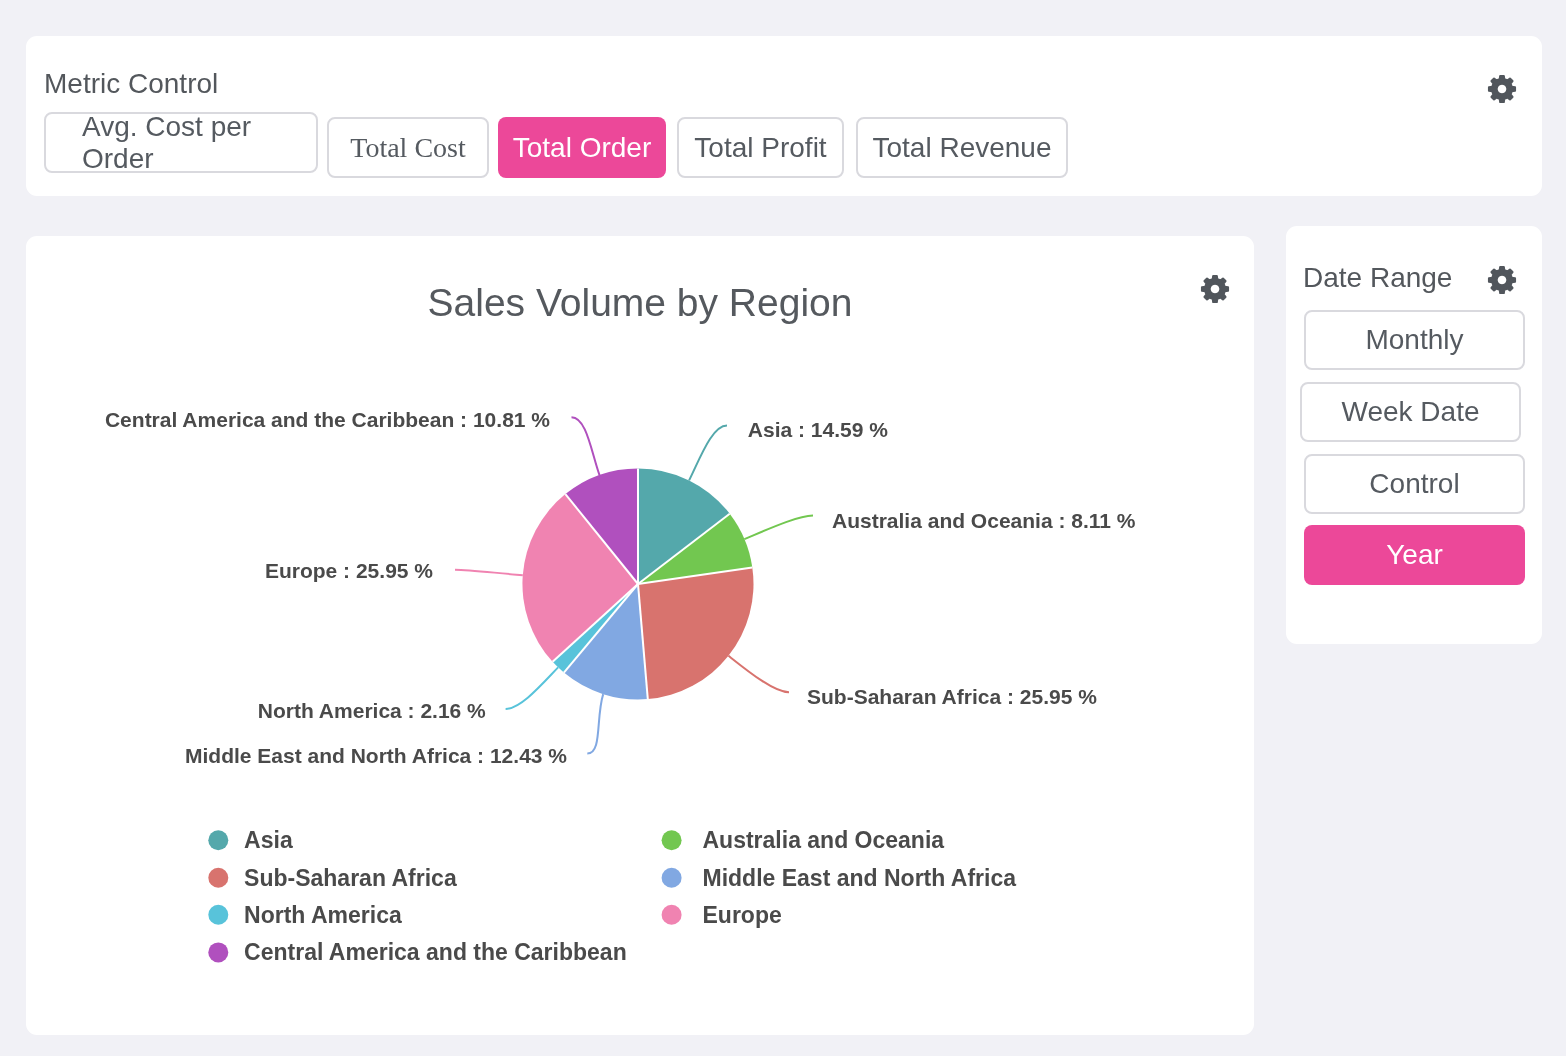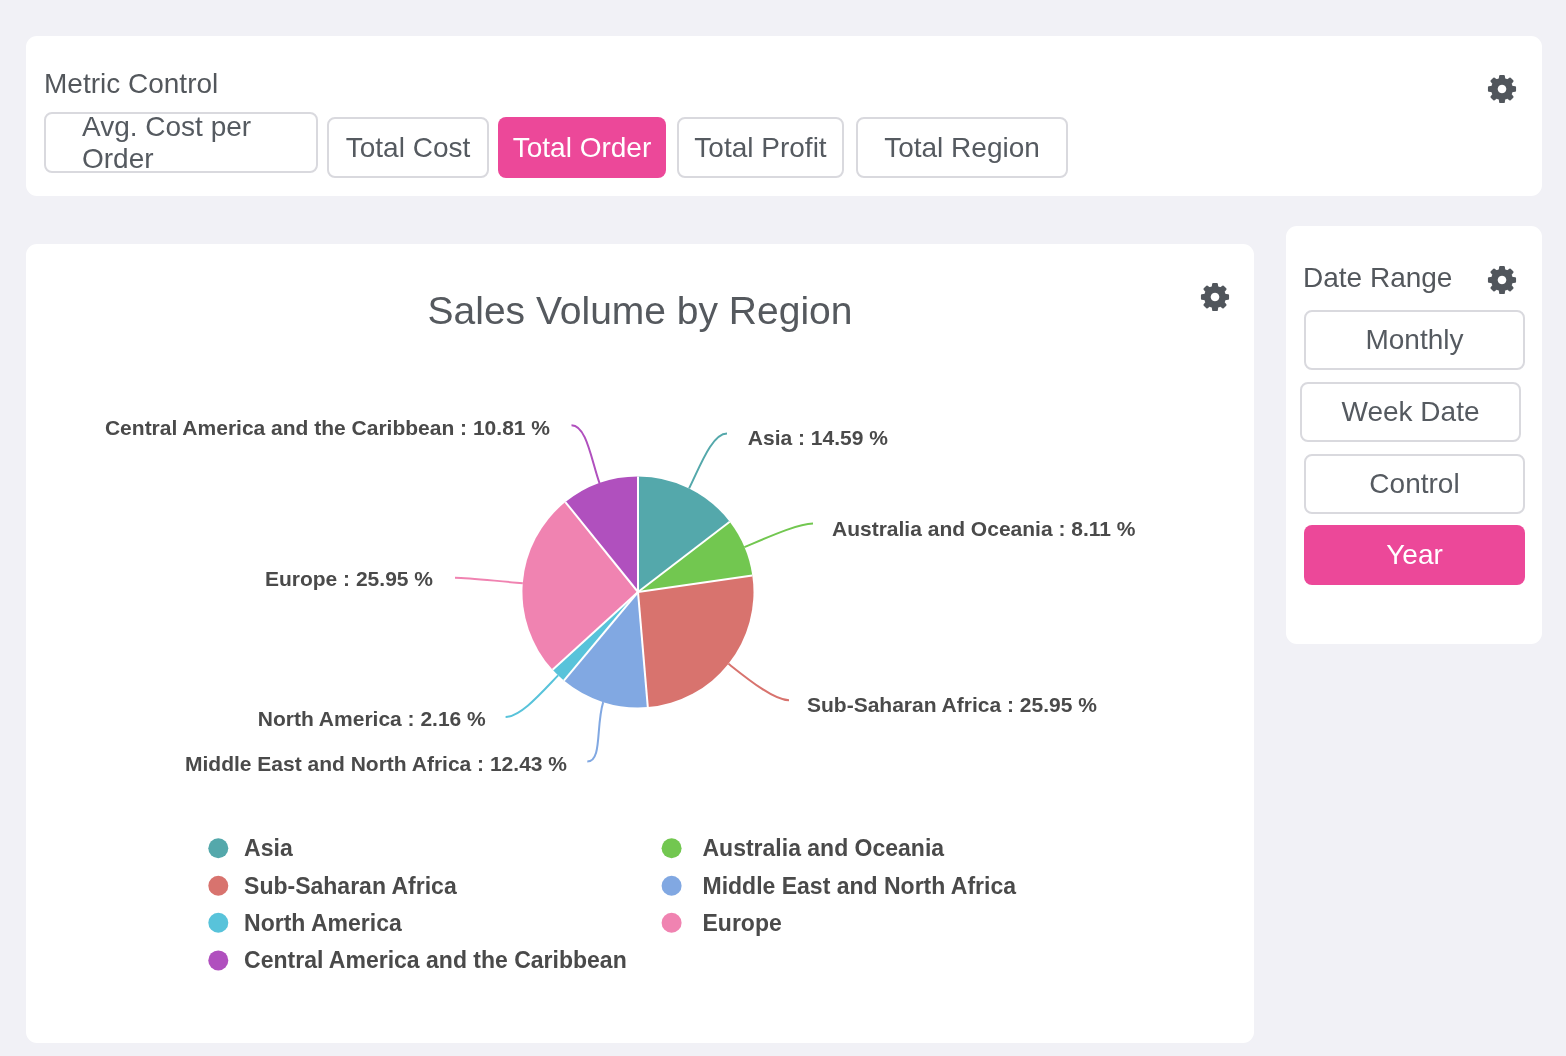--- a/index.html
+++ b/index.html
@@ -15,27 +15,27 @@
 </style>
 </head>
 <body>
 
 <div class="card" style="left:26px;top:36px;width:1516px;height:160px;">
   <div class="ctitle" style="left:18px;top:34px;line-height:28px;">Metric Control</div>
   <svg class="gear" style="left:1459px;top:36px;" width="34" height="34" viewBox="-17 -17 34 34" fill="#51565c">
       <path d="M-2.33 -9.72 L-1.84 -13.07 L1.84 -13.07 L2.33 -9.72 A10.0 10.0 0 0 1 5.22 -8.53 L7.94 -10.54 L10.54 -7.94 L8.53 -5.22 A10.0 10.0 0 0 1 9.72 -2.33 L13.07 -1.84 L13.07 1.84 L9.72 2.33 A10.0 10.0 0 0 1 8.53 5.22 L10.54 7.94 L7.94 10.54 L5.22 8.53 A10.0 10.0 0 0 1 2.33 9.72 L1.84 13.07 L-1.84 13.07 L-2.33 9.72 A10.0 10.0 0 0 1 -5.22 8.53 L-7.94 10.54 L-10.54 7.94 L-8.53 5.22 A10.0 10.0 0 0 1 -9.72 2.33 L-13.07 1.84 L-13.07 -1.84 L-9.72 -2.33 A10.0 10.0 0 0 1 -8.53 -5.22 L-10.54 -7.94 L-7.94 -10.54 L-5.22 -8.53 A10.0 10.0 0 0 1 -2.33 -9.72 Z M0 -5.3 A5.3 5.3 0 1 0 0.01 -5.3 Z" fill-rule="evenodd" stroke="#51565c" stroke-width="2" stroke-linejoin="round"></path>
     </svg>
   <div class="btn" style="left:18px;top:76px;width:274px;height:61px;padding-left:36px;">Avg. Cost per Order</div>
-  <div class="btn" style="left:301px;top:81px;width:162px;height:61px;">Total Cost</div>
+  <div class="btn" style="left:301px;top:81px;width:162px;height:61px;font-family:Liberation Serif, serif;">Total Cost</div>
   <div class="btn active" style="left:472px;top:81px;width:168px;height:61px;">Total Order</div>
   <div class="btn" style="left:651px;top:81px;width:167px;height:61px;">Total Profit</div>
-  <div class="btn" style="left:830px;top:81px;width:212px;height:61px;">Total Region</div>
+  <div class="btn" style="left:830px;top:81px;width:212px;height:61px;">Total Revenue</div>
 </div>
 
-<div class="card" style="left:26px;top:244px;width:1228px;height:799px;">
+<div class="card" style="left:26px;top:236px;width:1228px;height:799px;">
   <div style="position:absolute;left:0;top:47px;width:1228px;text-align:center;font-size:39px;line-height:39px;color:#55595e;">Sales Volume by Region</div>
   <svg class="gear" style="left:1172px;top:36px;" width="34" height="34" viewBox="-17 -17 34 34" fill="#51565c">
       <path d="M-2.33 -9.72 L-1.84 -13.07 L1.84 -13.07 L2.33 -9.72 A10.0 10.0 0 0 1 5.22 -8.53 L7.94 -10.54 L10.54 -7.94 L8.53 -5.22 A10.0 10.0 0 0 1 9.72 -2.33 L13.07 -1.84 L13.07 1.84 L9.72 2.33 A10.0 10.0 0 0 1 8.53 5.22 L10.54 7.94 L7.94 10.54 L5.22 8.53 A10.0 10.0 0 0 1 2.33 9.72 L1.84 13.07 L-1.84 13.07 L-2.33 9.72 A10.0 10.0 0 0 1 -5.22 8.53 L-7.94 10.54 L-10.54 7.94 L-8.53 5.22 A10.0 10.0 0 0 1 -9.72 2.33 L-13.07 1.84 L-13.07 -1.84 L-9.72 -2.33 A10.0 10.0 0 0 1 -8.53 -5.22 L-10.54 -7.94 L-7.94 -10.54 L-5.22 -8.53 A10.0 10.0 0 0 1 -2.33 -9.72 Z M0 -5.3 A5.3 5.3 0 1 0 0.01 -5.3 Z" fill-rule="evenodd" stroke="#51565c" stroke-width="2" stroke-linejoin="round"></path>
     </svg>
   <svg style="position:absolute;left:0;top:0;" width="1228" height="799" viewBox="0 0 1228 799">
     <g>
       <path d="M612.0 348.0 L612.0 232.5 A115.5 115.5 0 0 1 703.7 277.7 Z" fill="#54A8AB"></path>
       <path d="M612.0 348.0 L703.7 277.7 A115.5 115.5 0 0 1 726.3 331.4 Z" fill="#72C750"></path>
       <path d="M612.0 348.0 L726.3 331.4 A115.5 115.5 0 0 1 621.8 463.1 Z" fill="#D8736E"></path>
       <path d="M612.0 348.0 L621.8 463.1 A115.5 115.5 0 0 1 537.9 436.6 Z" fill="#81A8E2"></path>

